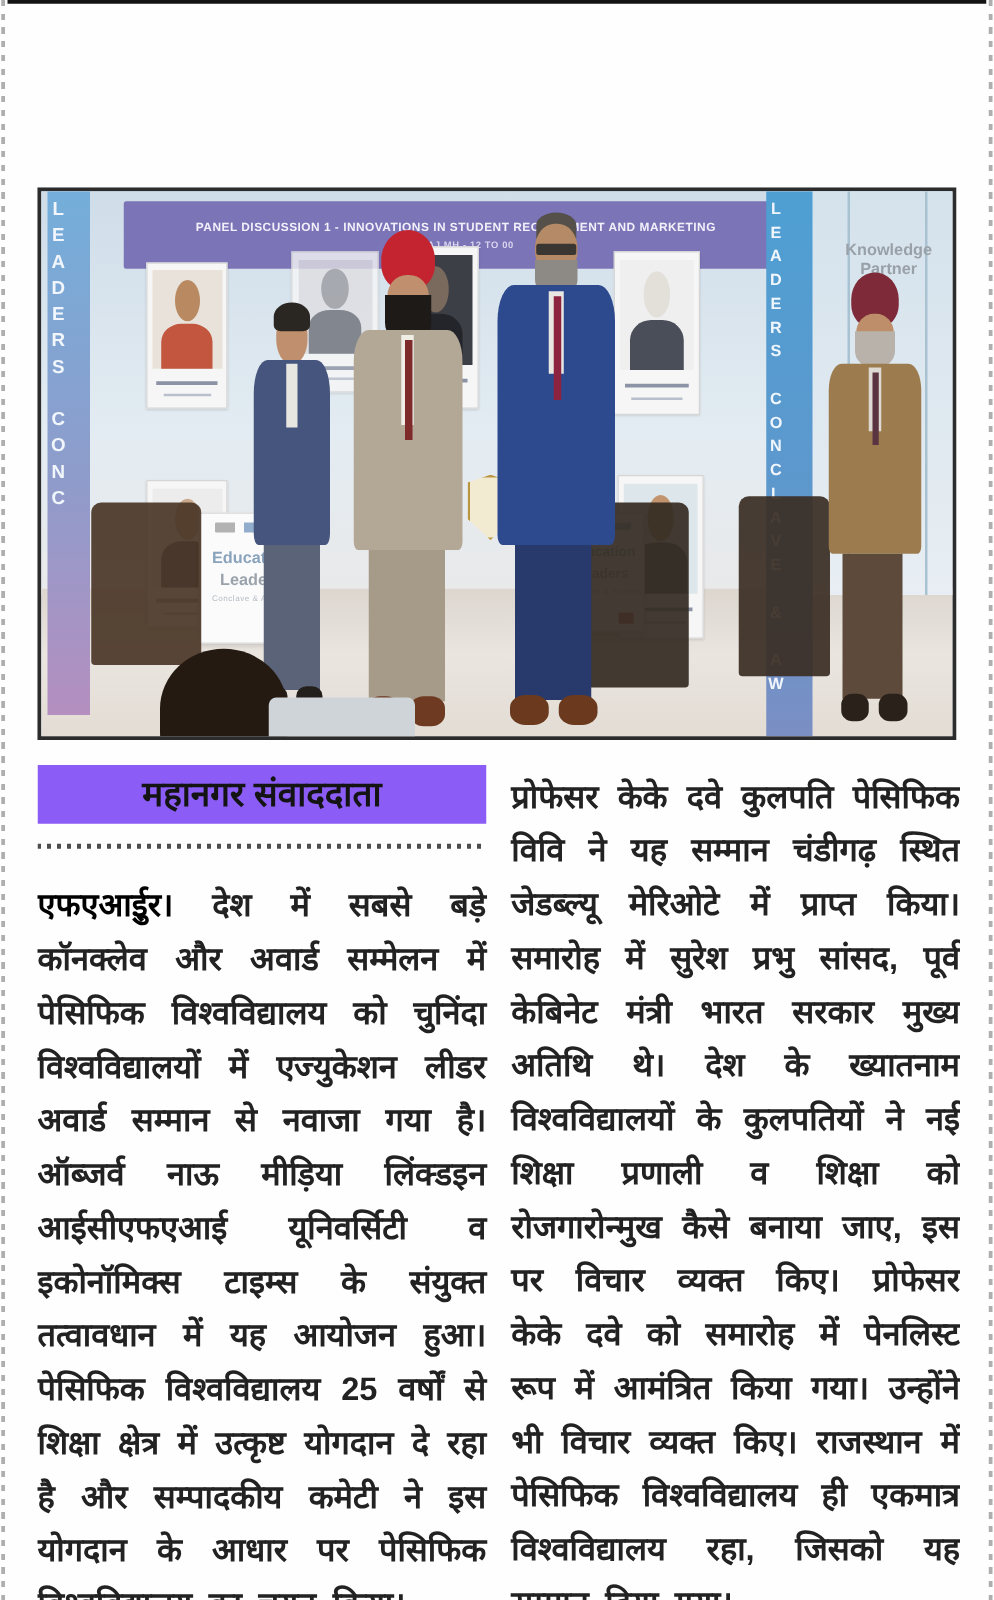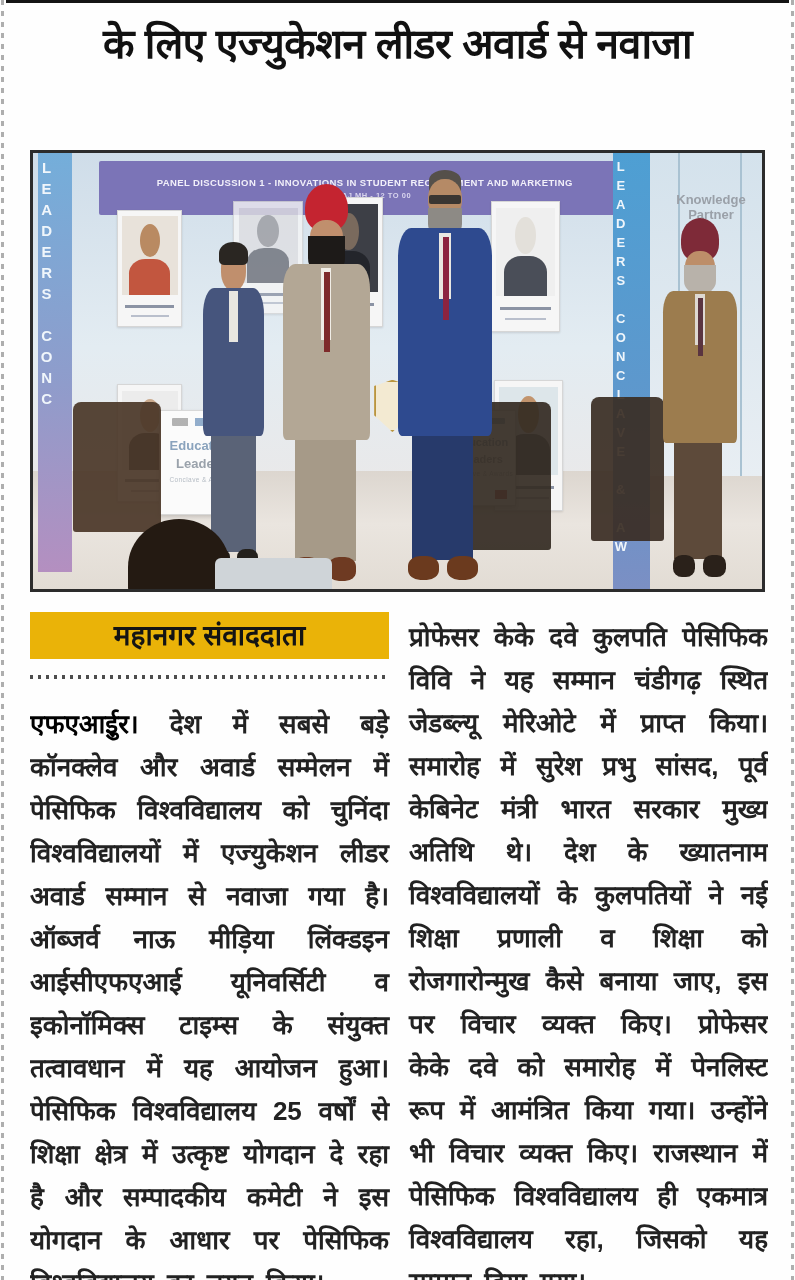--- a/index.html
+++ b/index.html
@@ -145,21 +145,21 @@
   
   .article {
     position: absolute; left: 30px; top: 602px; right: 27px;
     height: 678px; overflow: hidden;
     display: flex; gap: 20px;
   }
   .col { width: 50%; }
 
   .byline-band {
     margin-top: 10px;
-    background: #eab308;
+    background: #8b5cf6;
     text-align: center;
     font-size: 28px; font-weight: 800;
     padding: 3px 0 6px;
     color: #141414;
   }
   .dotted-rule {
     margin-top: 16px;
     height: 4px;
     background: repeating-linear-gradient(90deg, #4d4d4d 0 3px, transparent 3px 8px);
   }
@@ -178,21 +178,20 @@
 </style>
 </head>
 <body>
 
 <div class="page">
   <div class="edge-dots left"></div>
   <div class="edge-dots right"></div>
   <div class="top-rule"></div>
 
   <div class="headline">
-    <div>के लिए एज्युकेशन लीडर अवार्ड से नवाजा</div>
   </div>
 
   <div class="photo">
     <div class="backdrop"></div>
     <div class="floor"></div>
 
     <div class="right-panel"></div>
     <div class="window-line" style="left:88.5%; height:74%;"></div>
     <div class="window-line" style="left:97%; height:74%;"></div>
     <div class="kp-label">Knowledge Partner</div>

